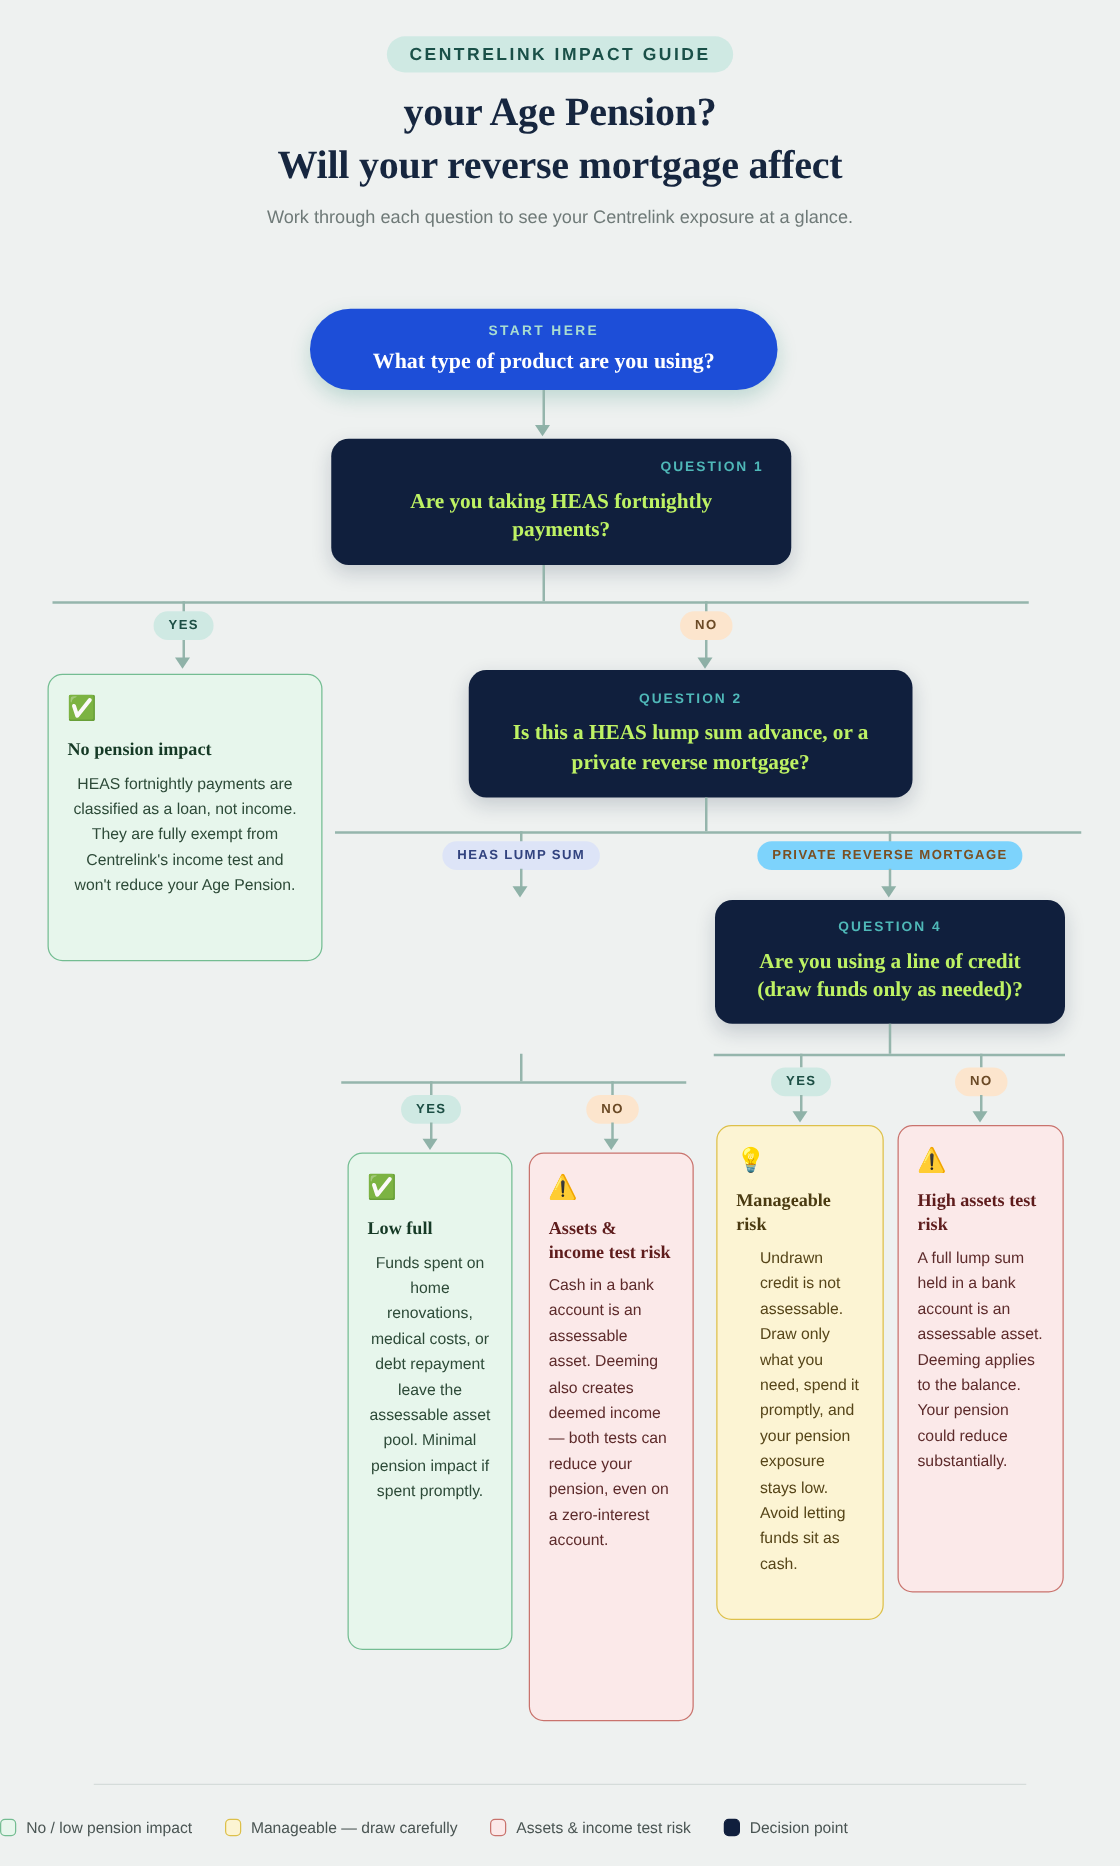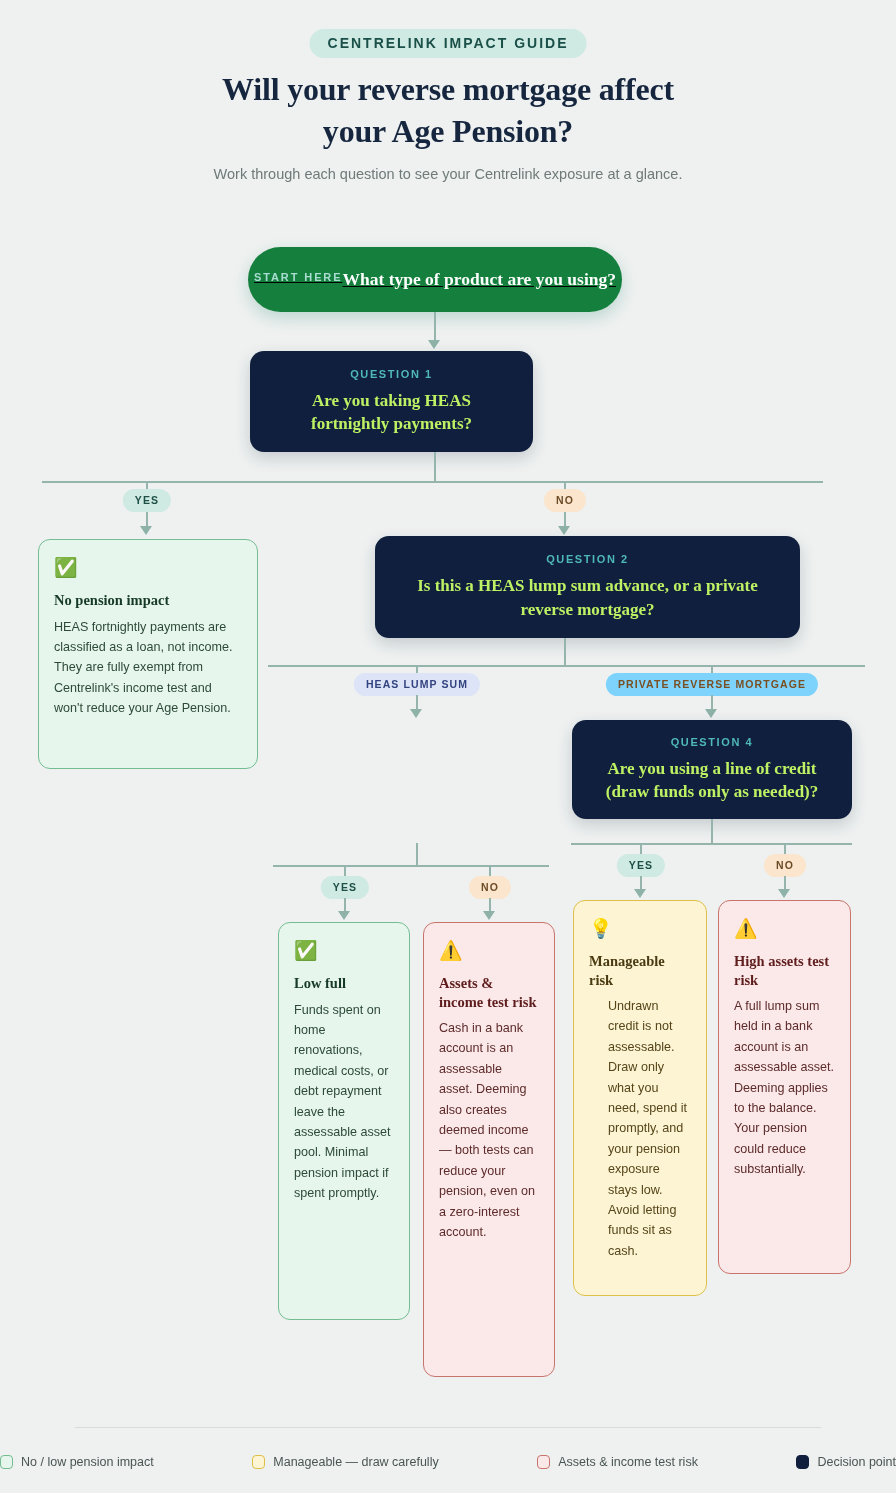--- a/index.html
+++ b/index.html
@@ -118,28 +118,28 @@
   .decision .qtext {
     color: #bef264;
     font-family: "Liberation Serif", serif;
     font-weight: bold;
     font-size: 17px;
     line-height: 1.36;
   }
 
   .start-node {
     position: absolute;
-    background: #15803d;
+    background: #1d4ed8;
     border-radius: 40px;
     box-shadow: 0 6px 16px rgba(15,122,102,0.22);
     display: flex;
+    flex-direction: column;
     align-items: center;
     justify-content: center;
     text-align: center;
-    text-decoration: underline;
   }
   .start-node .kicker {
     color: #a9ddd1;
     font-size: 11px;
     font-weight: bold;
     letter-spacing: 1.9px;
     margin-bottom: 6px;
   }
   .start-node .qtext {
     color: #ffffff;
@@ -169,21 +169,21 @@
     line-height: 1.28;
     margin-bottom: 7px;
   }
   .outcome .obody {
     font-size: 12.6px;
     line-height: 1.62;
   }
 
   .oc-green { background: #e7f6ec; border-color: #74bd92; }
   .oc-green .otitle { color: #163a26; }
-  .oc-green .obody  { color: #2d4a38; }
+  .oc-green .obody  { color: #2d4a38; text-align: center; }
 
   .oc-red   { background: #fbe9e9; border-color: #c9736d; }
   .oc-red .otitle { color: #5e1c1c; }
   .oc-red .obody  { color: #5d2b2b; }
 
   .oc-yellow { background: #fcf4d3; border-color: #ddc04a; }
   .oc-yellow .otitle { color: #4a3a11; }
   .oc-yellow .obody  { color: #564519; margin-left: 19px; }
 
   
@@ -194,21 +194,21 @@
     width: 746px;
     height: 1px;
     background: #d5dcda;
   }
   .legend {
     position: absolute;
     top: 1455px;
     left: 0;
     width: 896px;
     display: flex;
-    justify-content: space-between;
+    justify-content: flex-start;
     align-items: center;
     gap: 26px;
   }
   .legend-item {
     display: flex;
     align-items: center;
     gap: 8px;
     font-size: 12.5px;
     color: #4a5553;
     white-space: nowrap;
@@ -226,35 +226,35 @@
   .sw-navy   { background: #101f3d; border-color: #101f3d; }
 </style>
 </head>
 <body>
 
 <div id="page">
 
   <div class="eyebrow">CENTRELINK IMPACT GUIDE</div>
 
   <div class="page-title">
+    <div>your Age Pension?</div>
     <div>Will your reverse mortgage affect</div>
-    <div>your Age Pension?</div>
   </div>
 
   <div class="page-subtitle">Work through each question to see your Centrelink exposure at a glance.</div>
 
   <div class="start-node" style="left:248px; top:247px; width:374px; height:65px;">
     <div class="kicker">START HERE</div>
     <div class="qtext">What type of product are you using?</div>
   </div>
 
   <div class="vline" style="left:434px; top:312px; height:30px;"></div>
   <div class="arrowhead" style="left:428px; top:340px;"></div>
 
-  <div class="decision" style="left:250px; top:351px; width:283px; height:101px;">
+  <div class="decision" style="left:265px; top:351px; width:368px; height:101px;align-items:flex-end;">
     <div class="kicker">QUESTION 1</div>
     <div class="qtext">Are you taking HEAS fortnightly payments?</div>
   </div>
 
   <div class="vline" style="left:434px; top:452px; height:29px;"></div>
   <div class="hline" style="left:42px; top:481px; width:781px;"></div>
 
   <div class="vline" style="left:146px; top:481px; height:11px;"></div>
   <div class="pill pill-yes" style="left:147px; top:489px;">YES</div>
   <div class="vline" style="left:146px; top:512px; height:16px;"></div>
@@ -264,21 +264,21 @@
   <div class="pill pill-no" style="left:565px; top:489px;">NO</div>
   <div class="vline" style="left:564px; top:512px; height:16px;"></div>
   <div class="arrowhead" style="left:558px; top:526px;"></div>
 
   <div class="outcome oc-green" style="left:38px; top:539px; width:220px; height:230px;">
     <span class="oicon">✅</span>
     <div class="otitle">No pension impact</div>
     <div class="obody">HEAS fortnightly payments are classified as a loan, not income. They are fully exempt from Centrelink's income test and won't reduce your Age Pension.</div>
   </div>
 
-  <div class="decision" style="left:375px; top:536px; width:425px; height:102px;">
+  <div class="decision" style="left:375px; top:536px; width:355px; height:102px;">
     <div class="kicker">QUESTION 2</div>
     <div class="qtext">Is this a HEAS lump sum advance, or a private reverse mortgage?</div>
   </div>
 
   <div class="vline" style="left:564px; top:638px; height:27px;"></div>
   <div class="hline" style="left:268px; top:665px; width:597px;"></div>
 
   <div class="vline" style="left:416px; top:665px; height:9px;"></div>
   <div class="pill pill-blue" style="left:417px; top:673px;">HEAS LUMP SUM</div>
   <div class="vline" style="left:416px; top:695px; height:15px;"></div>

